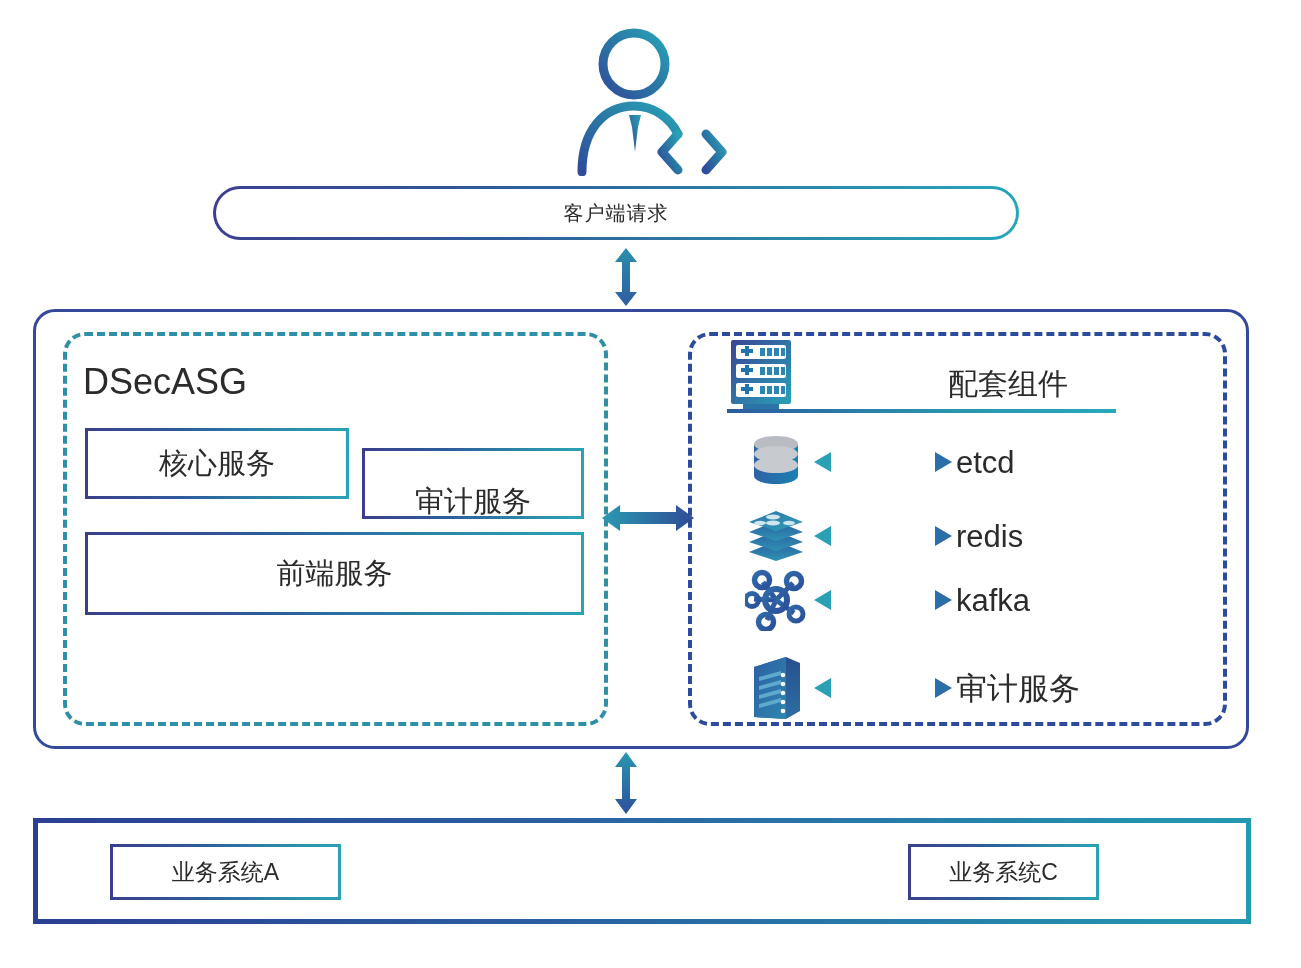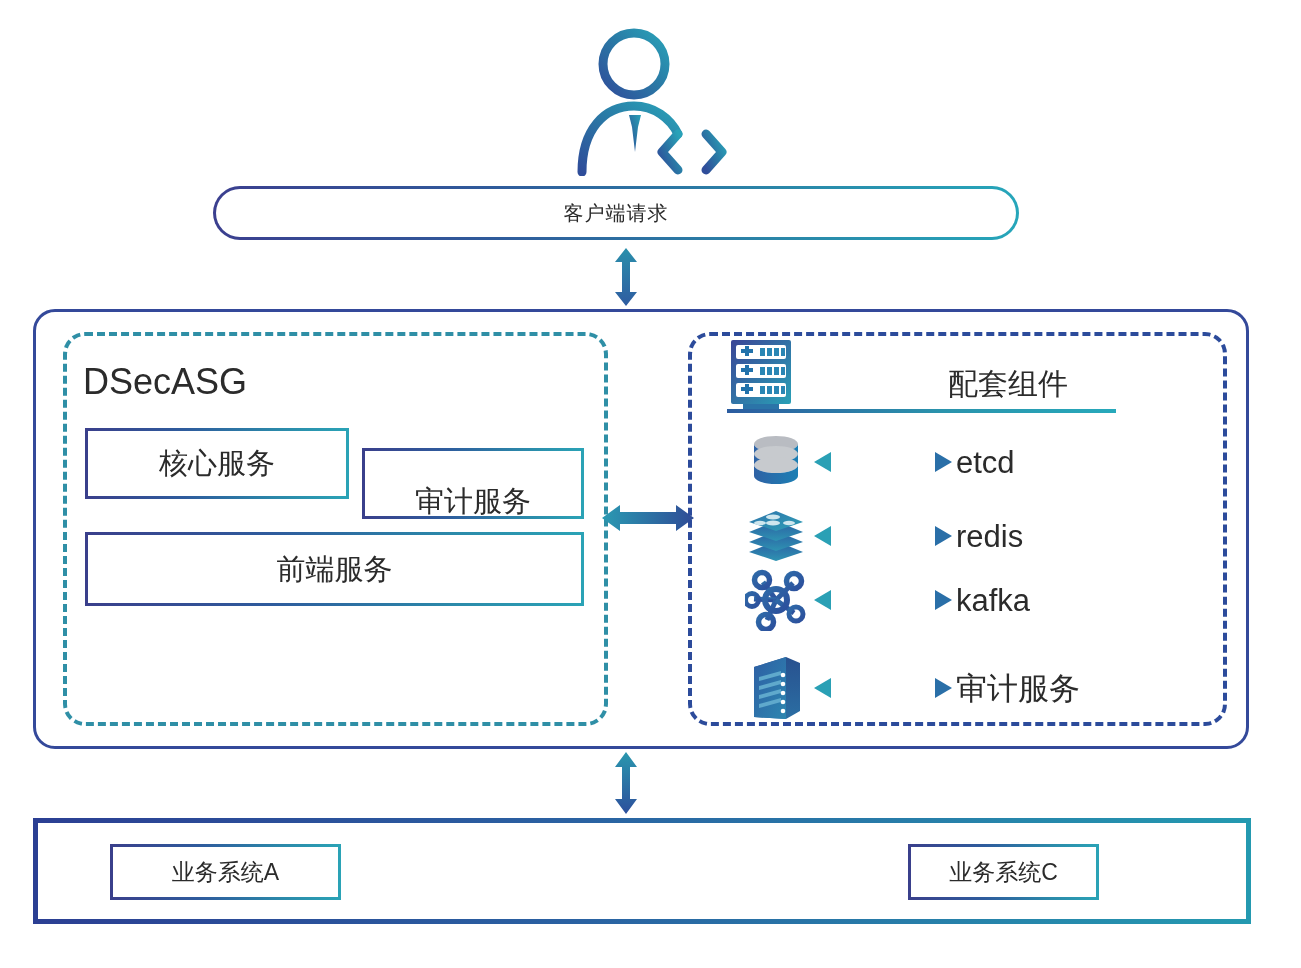--- a/index.html
+++ b/index.html
@@ -114,21 +114,21 @@
     background-clip: padding-box, border-box;
   }
   .svc-box .lbl {
     font-size: 29px;
     color: #2b2b2b;
     line-height: 1;
     white-space: nowrap;
   }
   #svc-core    { left: 85px;  top: 428px; width: 264px; height: 71px; }
   #svc-audit   { left: 362px; top: 448px; width: 222px; height: 71px; align-items: flex-end; }
-  #svc-front   { left: 85px;  top: 532px; width: 499px; height: 74px; }
+  #svc-front   { left: 85px;  top: 532px; width: 499px; height: 83px; }
   #svc-api     { left: 85px;  top: 634px; width: 499px; height: 77px; }
 
   
   #components-title {
     left: 948px;
     top: 369px;
     font-size: 30px;
   }
   #components-underline {
     left: 727px;

